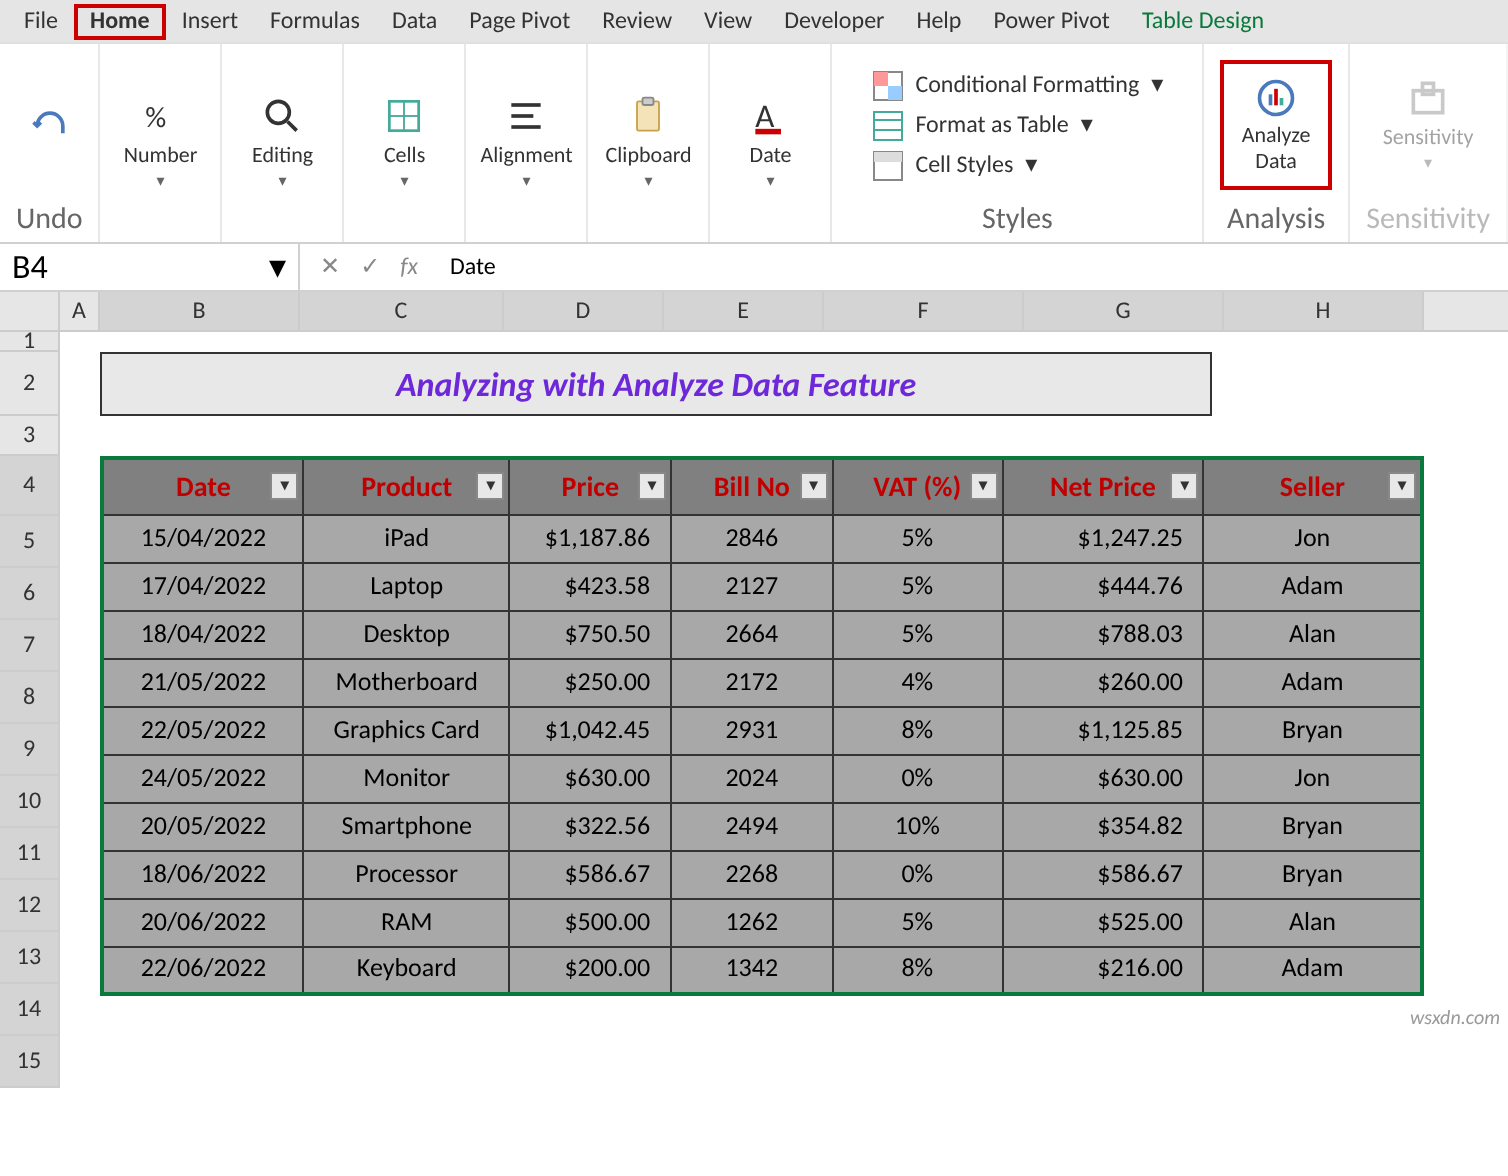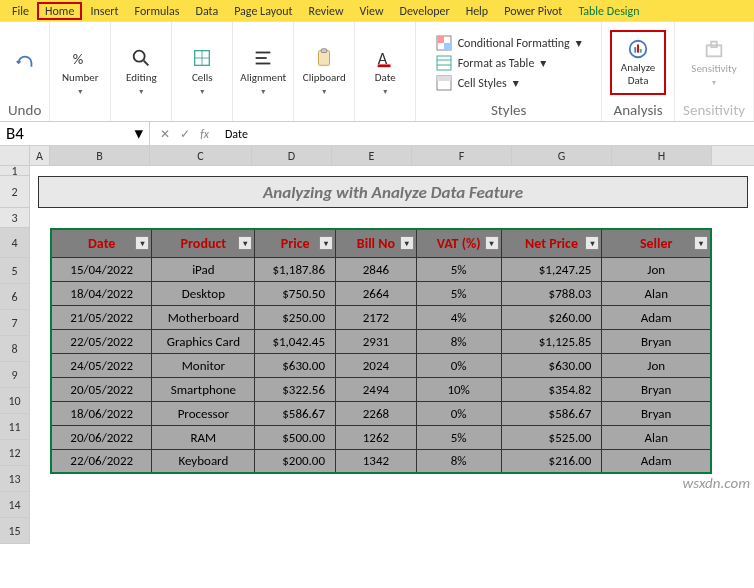--- a/index.html
+++ b/index.html
@@ -1,21 +1,21 @@
 <!DOCTYPE html>
 <html><head>
 <meta charset="utf-8">
 <style>
 * { box-sizing: border-box; margin: 0; padding: 0; font-family: 'Segoe UI', Calibri, sans-serif; }
 body { background: #fff; width: 754px; height: 588px; overflow: hidden; font-size: 13px; }
 
 
-.menubar { display: flex; align-items: center; height: 22px; padding: 0 4px; background: #fde047; border-bottom: 1px solid #e0e0e0; }
+.menubar { display: flex; align-items: center; height: 22px; padding: 0 4px; background: #e5e5e5; border-bottom: 1px solid #e0e0e0; }
 .menu-item { padding: 2px 8px; font-size: 12px; color: #333; cursor: pointer; }
-.menu-item.active { border: 2px solid #c00; padding: 0 6px; }
+.menu-item.active { border: 2px solid #c00; padding: 0 6px; font-weight: bold; }
 .menu-item.tabledesign { color: #0a7a3c; }
 
 
 .ribbon { display: flex; height: 100px; background: #fff; border-bottom: 1px solid #d0d0d0; }
 .ribbon-group { display: flex; flex-direction: column; align-items: center; padding: 4px 8px 2px; border-right: 1px solid #e8e8e8; position: relative; }
 .ribbon-group-label { font-size: 15px; color: #666; margin-top: auto; padding-top: 2px; }
 .ribbon-top { display: flex; align-items: center; gap: 6px; flex: 1; }
 .ribbon-btn { display: flex; flex-direction: column; align-items: center; justify-content: center; font-size: 11px; color: #333; gap: 2px; padding: 2px 4px; }
 .ribbon-icon { width: 22px; height: 22px; display: flex; align-items: center; justify-content: center; }
 .ribbon-large { width: 44px; }
@@ -46,42 +46,42 @@
 .col-G { width: 100px; }
 .col-H { width: 100px; }
 
 .rows-area { display: flex; }
 .row-headers { width: 30px; }
 .row-h { height: 26px; border-bottom: 1px solid #ccc; border-right: 1px solid #ccc; text-align: center; font-size: 12px; color: #333; line-height: 26px; background: #e6e6e6; }
 .row-h.sel { background: #d4d4d4; }
 .row-h.r1 { height: 10px; line-height: 10px; }
 
 .cells { position: relative; flex: 1; }
-.title-row { height: 32px; display: flex; align-items: center; justify-content: center; background: #e8e8e8; border: 1px solid #333; font-size: 17px; font-style: italic; font-weight: bold; color: #737373; margin-left: 8px; width: 710px; }
+.title-row { height: 32px; display: flex; align-items: center; justify-content: center; background: #e8e8e8; border: 1px solid #333; font-size: 17px; font-style: italic; font-weight: bold; color: #6d28d9; margin-left: 20px; width: 556px; }
 .spacer { height: 10px; }
 .spacer2 { height: 20px; }
 
 .data-table { margin-left: 20px; width: 662px; border-collapse: collapse; border: 2px solid #0a7a3c; }
 .data-table th { background: #808080; color: #c00000; font-weight: bold; font-size: 14px; padding: 4px; border: 1px solid #333; position: relative; height: 28px; }
 .data-table th .filter { position: absolute; right: 2px; top: 50%; transform: translateY(-50%); width: 14px; height: 14px; background: #e8e8e8; border: 1px solid #888; font-size: 8px; line-height: 12px; text-align: center; color: #333; }
 .data-table td { background: #a8a8a8; color: #000; font-size: 13px; padding: 3px 6px; border: 1px solid #333; text-align: center; height: 24px; }
 .data-table td.money { text-align: right; padding-right: 10px; }
 
 svg { width: 100%; height: 100%; }
 </style>
 </head>
 <body>
 
 <div class="menubar">
   <span class="menu-item">File</span>
   <span class="menu-item active">Home</span>
   <span class="menu-item">Insert</span>
   <span class="menu-item">Formulas</span>
   <span class="menu-item">Data</span>
-  <span class="menu-item">Page Layout</span>
+  <span class="menu-item">Page Pivot</span>
   <span class="menu-item">Review</span>
   <span class="menu-item">View</span>
   <span class="menu-item">Developer</span>
   <span class="menu-item">Help</span>
   <span class="menu-item">Power Pivot</span>
   <span class="menu-item tabledesign">Table Design</span>
 </div>
 
 <div class="ribbon">
   <div class="ribbon-group">
@@ -332,20 +332,29 @@
             <tr>
               <td>15/04/2022</td>
               <td>iPad</td>
               <td class="money">$1,187.86</td>
               <td>2846</td>
               <td>5%</td>
               <td class="money">$1,247.25</td>
               <td>Jon</td>
             </tr>
             <tr>
+              <td>17/04/2022</td>
+              <td>Laptop</td>
+              <td class="money">$423.58</td>
+              <td>2127</td>
+              <td>5%</td>
+              <td class="money">$444.76</td>
+              <td>Adam</td>
+            </tr>
+            <tr>
               <td>18/04/2022</td>
               <td>Desktop</td>
               <td class="money">$750.50</td>
               <td>2664</td>
               <td>5%</td>
               <td class="money">$788.03</td>
               <td>Alan</td>
             </tr>
             <tr>
               <td>21/05/2022</td>
@@ -406,16 +415,16 @@
               <td>Keyboard</td>
               <td class="money">$200.00</td>
               <td>1342</td>
               <td>8%</td>
               <td class="money">$216.00</td>
               <td>Adam</td>
             </tr>
           </tbody>
       </table>
 
-      <div style="position:absolute;right:4px;top:308px;font-size:15px;color:#999;font-style:italic">wsxdn.com</div>
+      <div style="position:absolute;right:4px;top:336px;font-size:10px;color:#999;font-style:italic">wsxdn.com</div>
     </div>
   </div>
 </div>
 
 </body></html>

